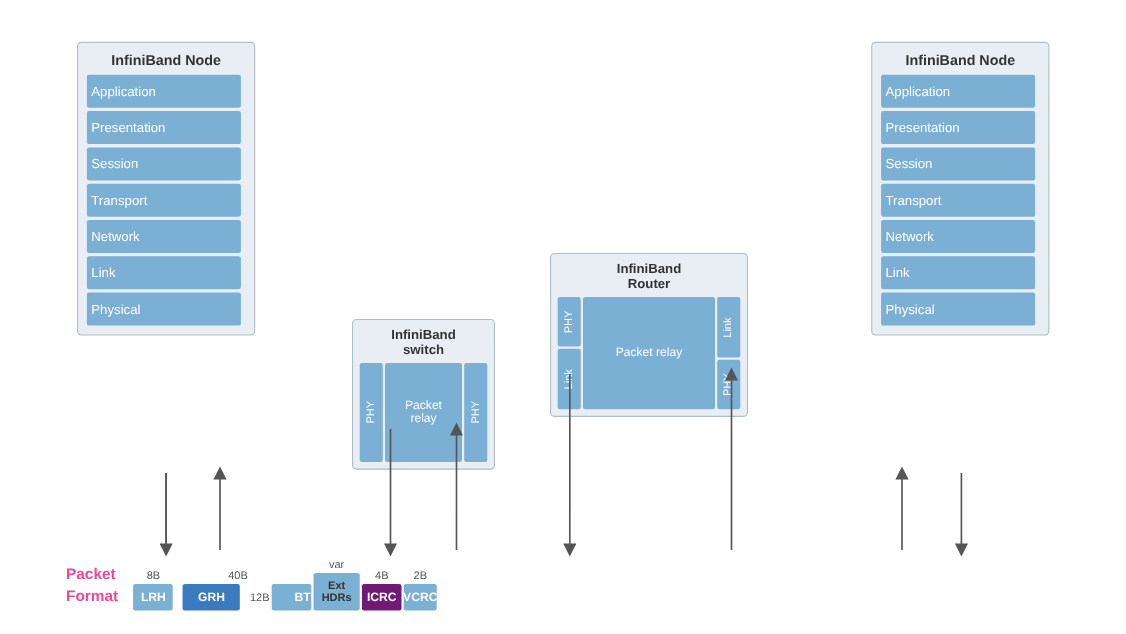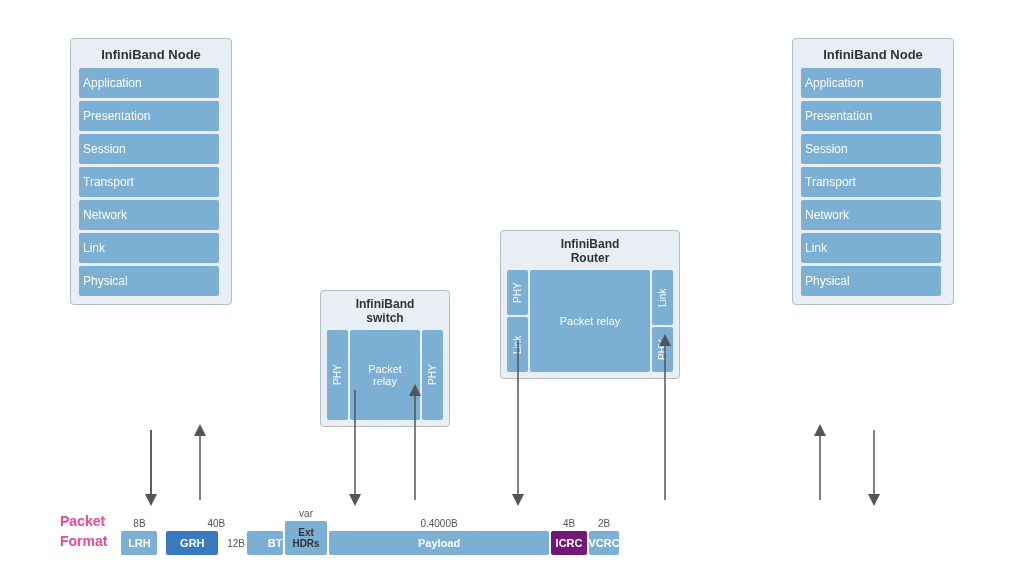--- a/index.html
+++ b/index.html
@@ -276,24 +276,20 @@
       <div style="display:flex; flex-direction:row; align-items:center; gap:2px;">
         <span style="font-size:10px;color:#555;">12B</span>
         <div class="pf-box pf-bth">BTH</div>
       </div>
 
       <div style="display:flex; flex-direction:column; align-items:center; gap:2px;">
         <span style="font-size:10px;color:#555;">var</span>
         <div class="pf-box pf-exthdr" style="color:#333;">Ext<br>HDRs</div>
       </div>
 
-      <div style="display:flex; flex-direction:column; align-items:center; gap:2px;">
-        <span style="font-size:10px;color:#555;">0.4000B</span>
-        <div class="pf-box pf-payload">Payload</div>
-      </div>
 
       <div style="display:flex; flex-direction:column; align-items:center; gap:2px;">
         <span style="font-size:10px;color:#555;text-align:center;">4B</span>
         <div class="pf-box pf-icrc">ICRC</div>
       </div>
 
       <div style="display:flex; flex-direction:column; align-items:center; gap:2px;">
         <span style="font-size:10px;color:#555;">2B</span>
         <div class="pf-box pf-vcrc">VCRC</div>
       </div>

